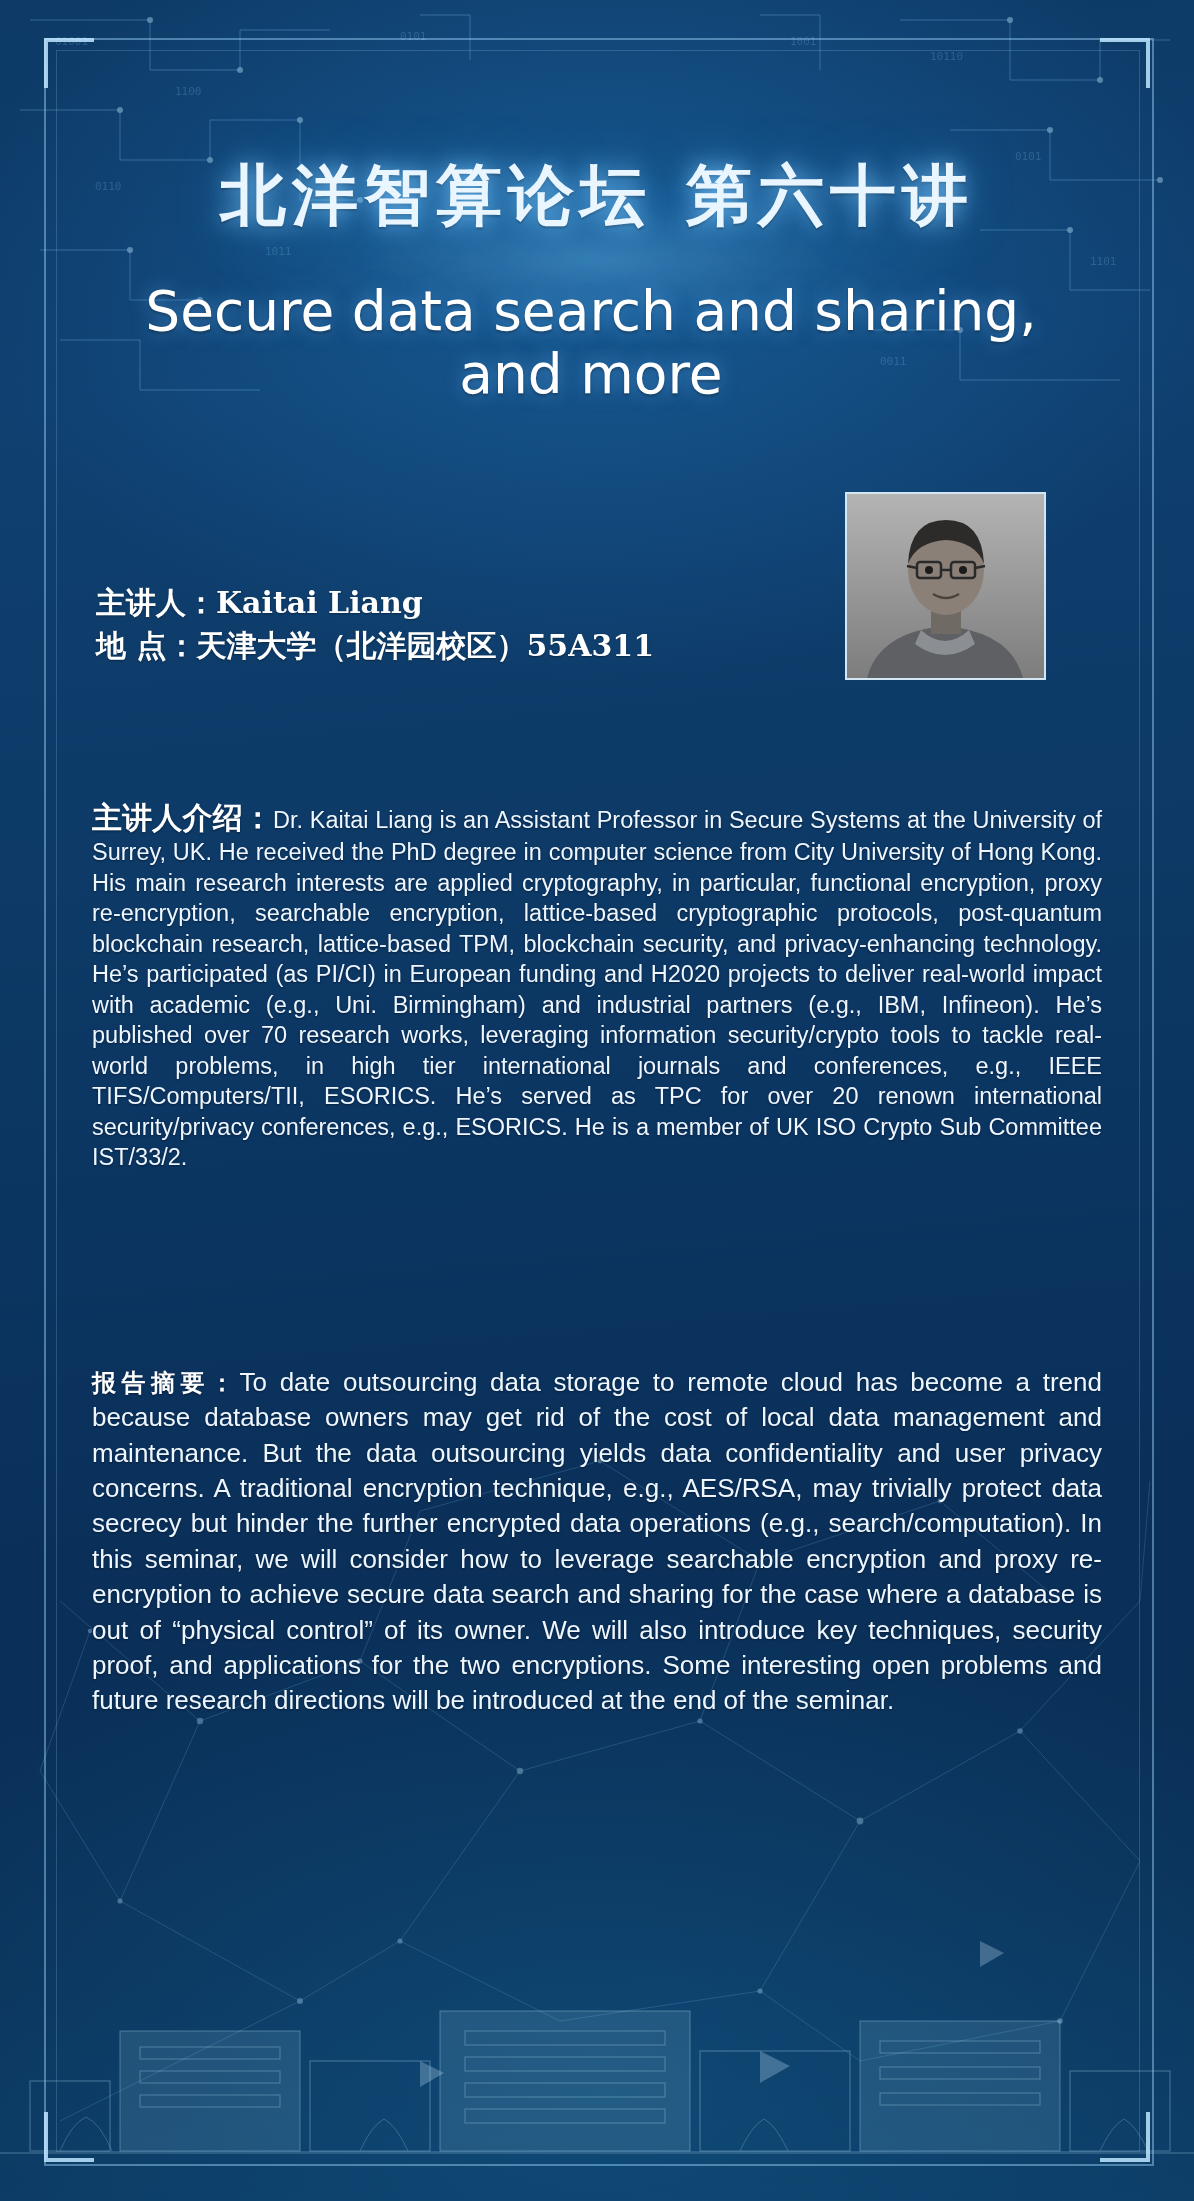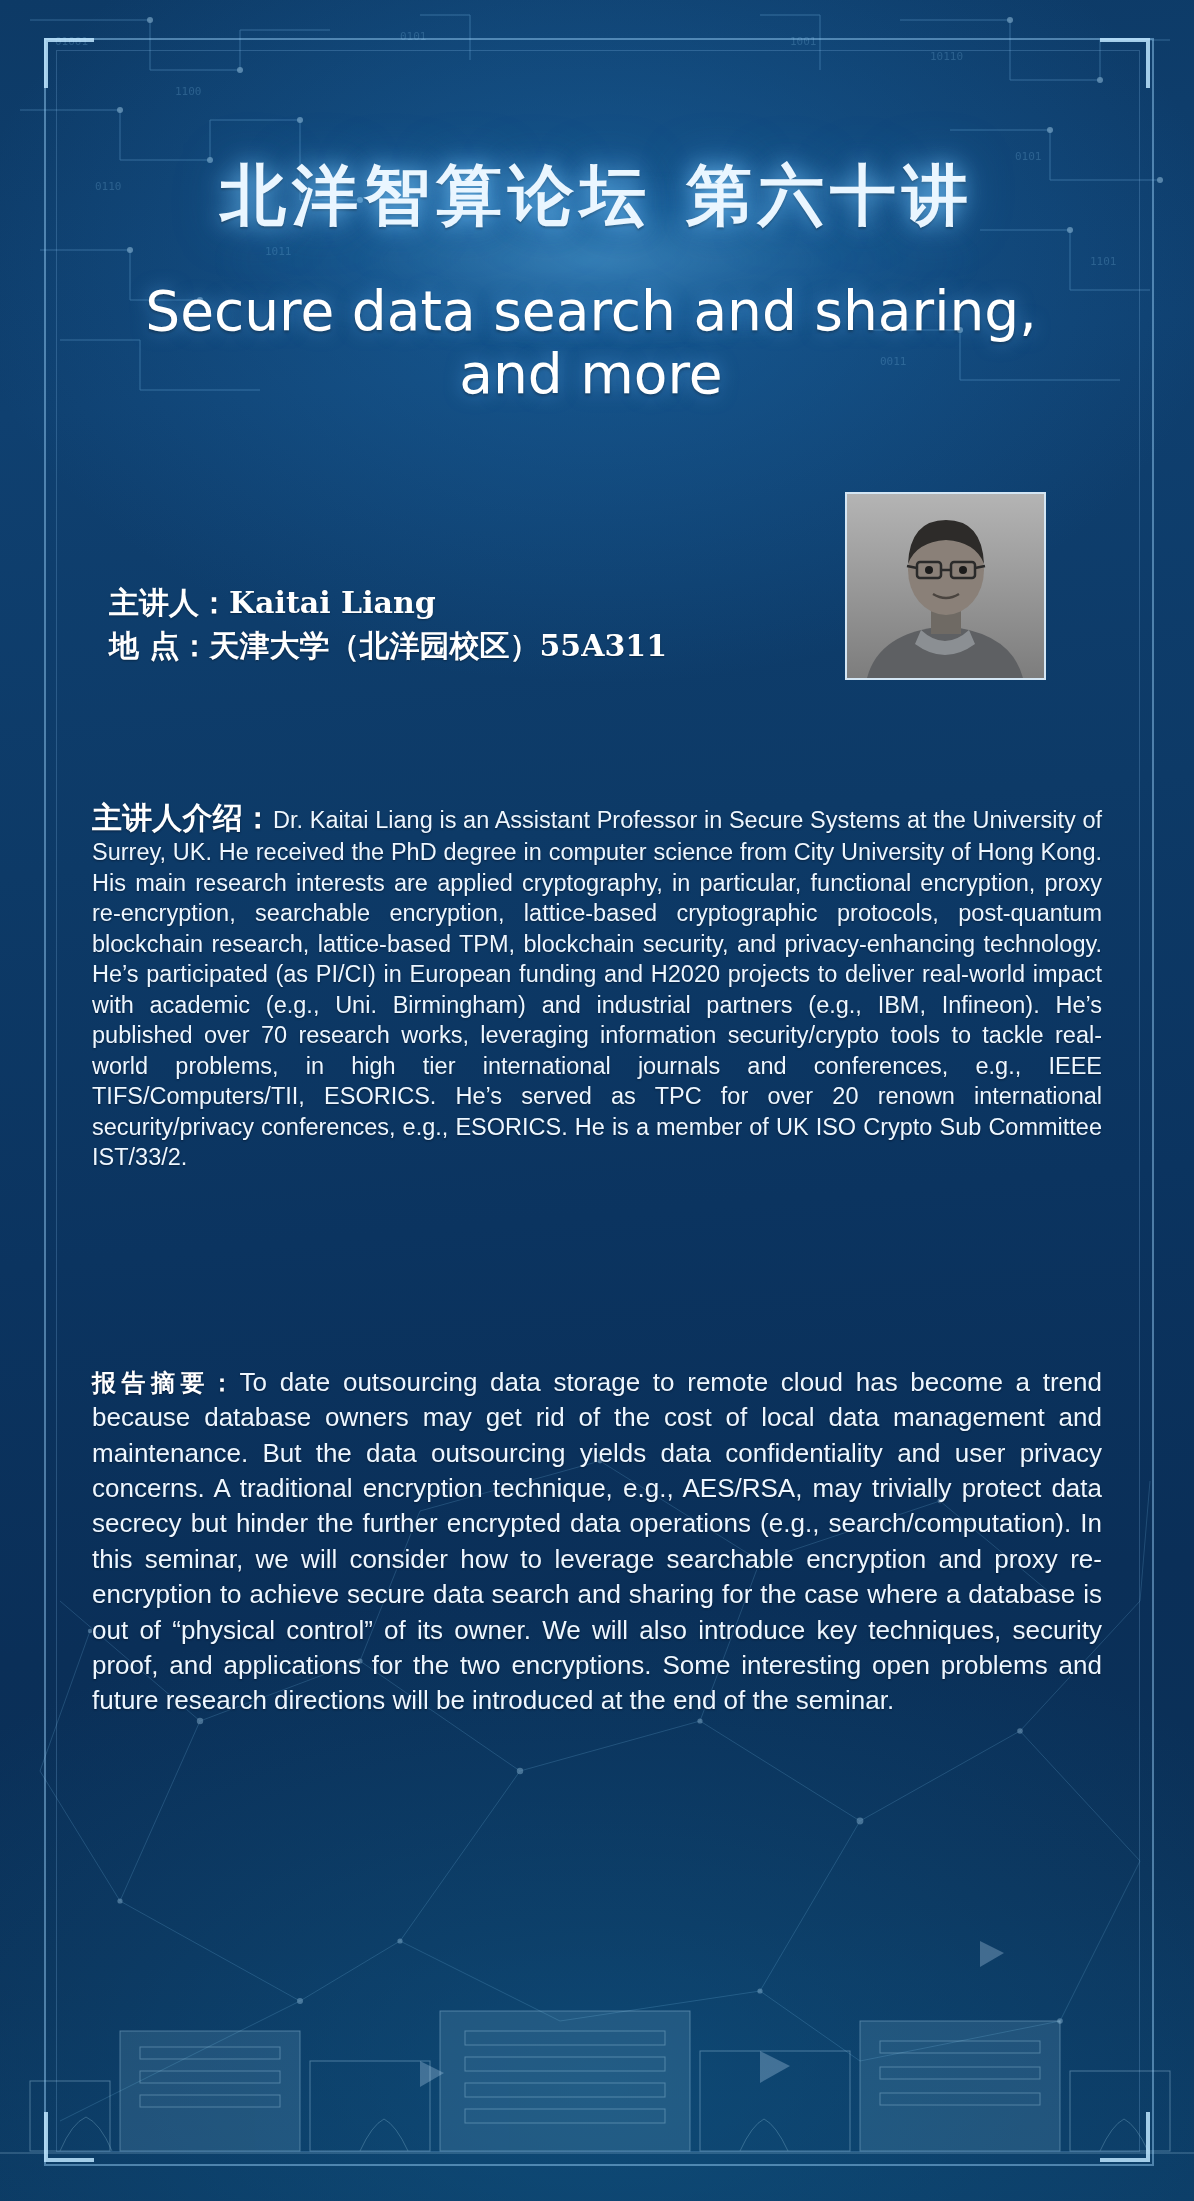--- a/index.html
+++ b/index.html
@@ -133,21 +133,21 @@
     left: 96px;
     top: 582px;
     font-family: "DejaVu Serif", "Liberation Serif", serif;
     font-weight: bold;
     font-size: 30px;
     line-height: 1.42;
     color: #ffffff;
     text-shadow: 0 1px 2px rgba(0,0,0,0.35);
     white-space: nowrap;
   }
-  .info .row { display: block; margin-left: 13px; }
+  .info .row { display: block; }
 
   
   .para {
     position: absolute;
     left: 92px;
     width: 1010px;
     color: #eef7ff;
     font-family: "Liberation Sans", sans-serif;
     font-size: 23.5px;
     line-height: 1.30;

